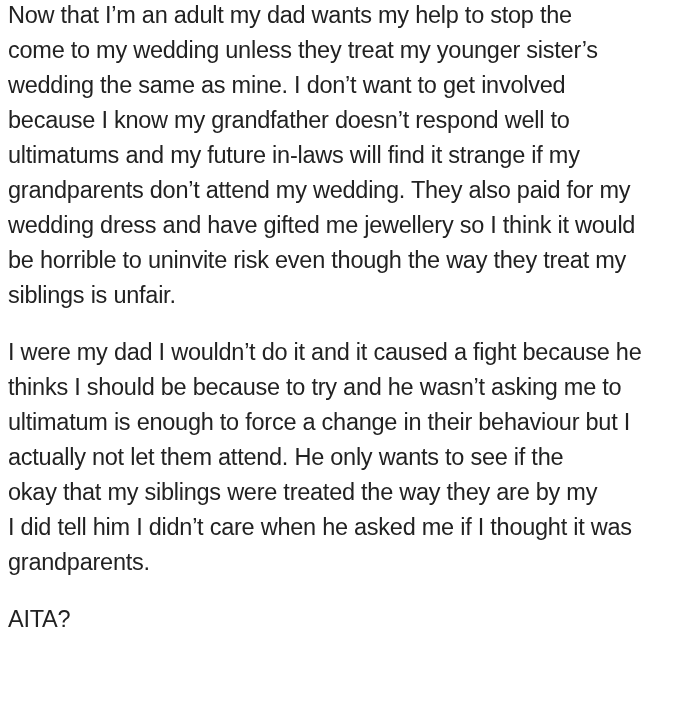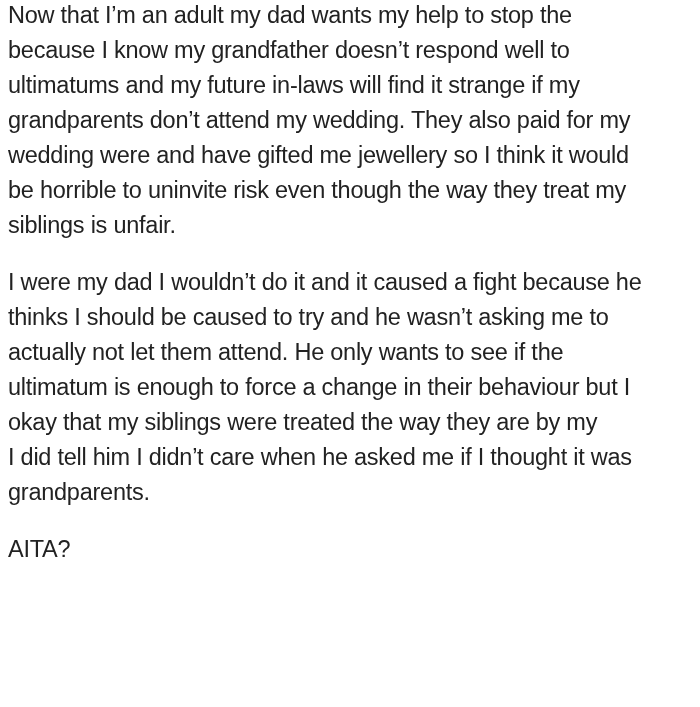--- a/index.html
+++ b/index.html
@@ -31,32 +31,34 @@
   .text-line {
     white-space: nowrap;
   }
 </style>
 </head>
 <body style="background: rgb(255, 255, 255);">
 
 <div class="post-body" id="post-body" style="color: rgb(34, 34, 34);">
     <div class="post-paragraph">
       <div class="text-line">Now that I’m an adult my dad wants my help to stop the</div>
+      <div class="text-line">come to my wedding unless they treat my younger sister’s</div>
+      <div class="text-line">wedding the same as mine. I don’t want to get involved</div>
       <div class="text-line">because I know my grandfather doesn’t respond well to</div>
       <div class="text-line">ultimatums and my future in-laws will find it strange if my</div>
       <div class="text-line">grandparents don’t attend my wedding. They also paid for my</div>
-      <div class="text-line">wedding were and have gifted me jewellery so I think it would</div>
+      <div class="text-line">wedding dress and have gifted me jewellery so I think it would</div>
       <div class="text-line">be horrible to uninvite risk even though the way they treat my</div>
       <div class="text-line">siblings is unfair.</div>
     </div>
     <div class="post-paragraph">
       <div class="text-line">I were my dad I wouldn’t do it and it caused a fight because he</div>
-      <div class="text-line">thinks I should be caused to try and he wasn’t asking me to</div>
+      <div class="text-line">thinks I should be because to try and he wasn’t asking me to</div>
+      <div class="text-line">ultimatum is enough to force a change in their behaviour but I</div>
       <div class="text-line">actually not let them attend. He only wants to see if the</div>
-      <div class="text-line">ultimatum is enough to force a change in their behaviour but I</div>
       <div class="text-line">okay that my siblings were treated the way they are by my</div>
       <div class="text-line">I did tell him I didn’t care when he asked me if I thought it was</div>
       <div class="text-line">grandparents.</div>
     </div>
     <div class="post-paragraph">
       <div class="text-line">AITA?</div>
     </div>
   </div>
 
 </body></html>

